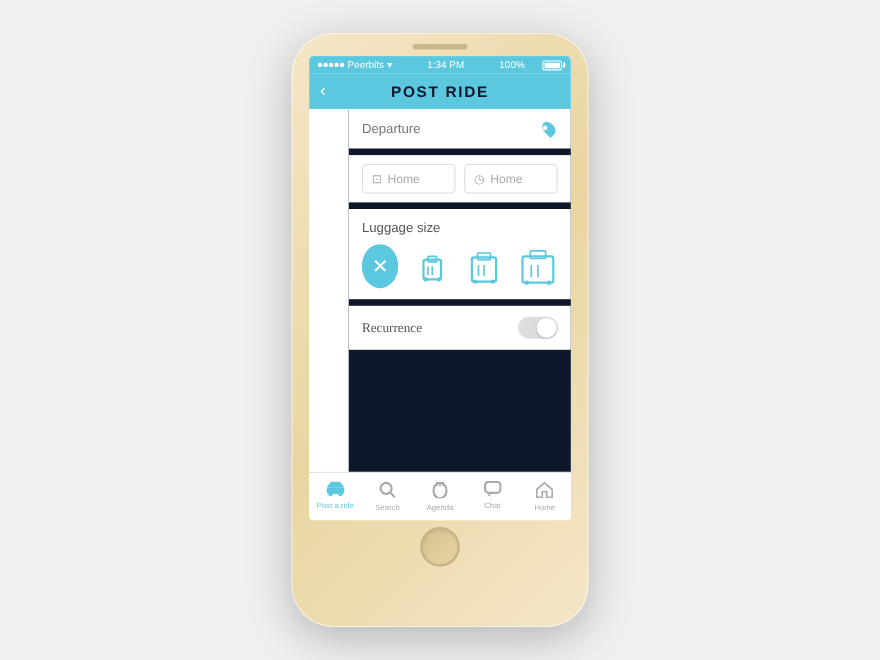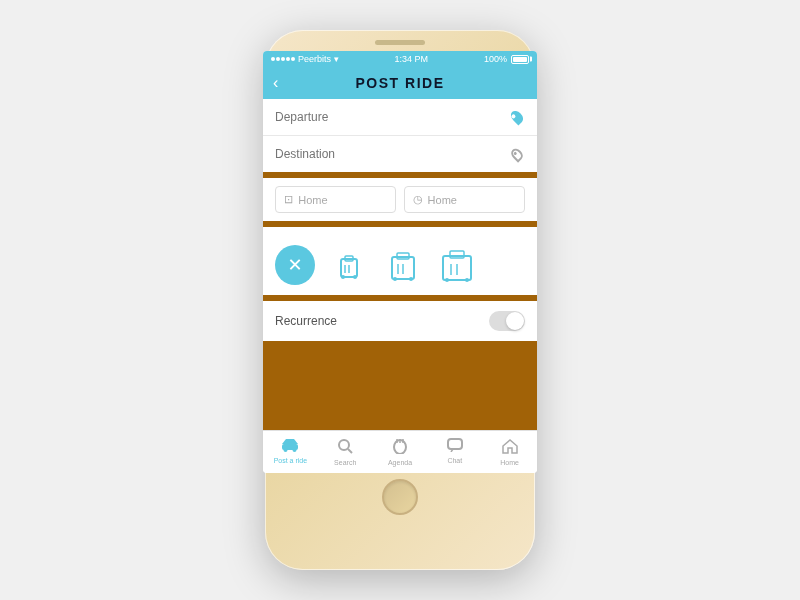--- a/index.html
+++ b/index.html
@@ -29,21 +29,21 @@
 
     .phone-speaker {
       width: 50px;
       height: 5px;
       background: #c8b88a;
       border-radius: 3px;
       margin-bottom: 6px;
     }
 
     .phone-screen {
-      width: 274px;
+      width: 238px;
       height: 422px;
       background: #fff;
       border-radius: 4px;
       overflow: hidden;
       display: flex;
       flex-direction: column;
     }
 
     
     .status-bar {
@@ -52,21 +52,21 @@
       justify-content: space-between;
       align-items: center;
       padding: 3px 8px;
       font-size: 9px;
       color: white;
       flex-shrink: 0;
     }
     .status-left { display: flex; align-items: center; gap: 3px; }
     .status-dots { display: flex; gap: 1px; }
     .status-dot { width: 4px; height: 4px; border-radius: 50%; background: white; }
-    .status-right { display: flex; align-items: center; gap: 4px; font-size: 9px; }
+    .status-right { display: flex; align-items: center; gap: 16px; font-size: 9px; }
     .battery-icon {
       width: 18px; height: 9px; border: 1.5px solid white; border-radius: 2px; position: relative;
       display: flex; align-items: center; padding: 1px;
     }
     .battery-icon::after {
       content: ''; position: absolute; right: -4px; top: 50%; transform: translateY(-50%);
       width: 2px; height: 5px; background: white; border-radius: 0 1px 1px 0;
     }
     .battery-fill { width: 100%; height: 100%; background: white; border-radius: 1px; }
 
@@ -90,23 +90,24 @@
     .header-title {
       color: #0f172a;
       font-size: 14px;
       font-weight: 600;
       letter-spacing: 1.5px;
     }
 
     
     .form-area {
       flex: 1;
-      background: #a16207;
+      background: #0f172a;
       overflow-y: auto;
       overflow-x: hidden;
+      margin-left: 36px;
     }
 
     .form-section {
       background: white;
       padding: 0;
       margin-bottom: 6px;
     }
 
     .input-row {
       display: flex;
@@ -258,20 +259,21 @@
       background: white;
       padding: 10px 12px;
       display: flex;
       align-items: center;
       justify-content: space-between;
       margin-bottom: 6px;
     }
     .recurrence-label {
       font-size: 12px;
       color: #555;
+      font-family: Liberation Serif, serif;
     }
 
     
     .toggle {
       width: 36px; height: 20px;
       border-radius: 10px;
       background: #ddd;
       position: relative;
       cursor: pointer;
     }
@@ -360,41 +362,36 @@
 
     <div class="form-area">
 
       <div class="form-section">
         <div class="input-row">
           <input class="input-text" type="text" placeholder="Departure" style="">
           <div class="input-icon">
             <div class="pin-icon-blue"></div>
           </div>
         </div>
-        <div class="input-row">
-          <input class="input-text" type="text" placeholder="Destination" style="">
-          <div class="input-icon">
-            <div class="pin-icon-gray"></div>
-          </div>
-        </div>
       </div>
 
       <div class="datetime-row">
         <div class="datetime-field">
           <span class="cal-icon">⊡</span>
           <span>Home</span>
         </div>
         <div class="datetime-field">
           <span class="time-icon">◷</span>
           <span>Home</span>
         </div>
       </div>
 
 
       <div class="luggage-section">
+        <div class="section-label">Luggage size</div>
         <div class="luggage-row">
 
           <div class="luggage-btn selected">
             <span class="bag-no">✕</span>
           </div>
 
           <div class="luggage-btn unselected">
             <svg width="28" height="32" viewBox="0 0 28 32">
               <rect x="6" y="10" width="16" height="18" rx="2" fill="none" stroke="#5bc8e0" stroke-width="2"></rect>
               <rect x="10" y="7" width="8" height="5" rx="1" fill="none" stroke="#5bc8e0" stroke-width="1.5"></rect>

